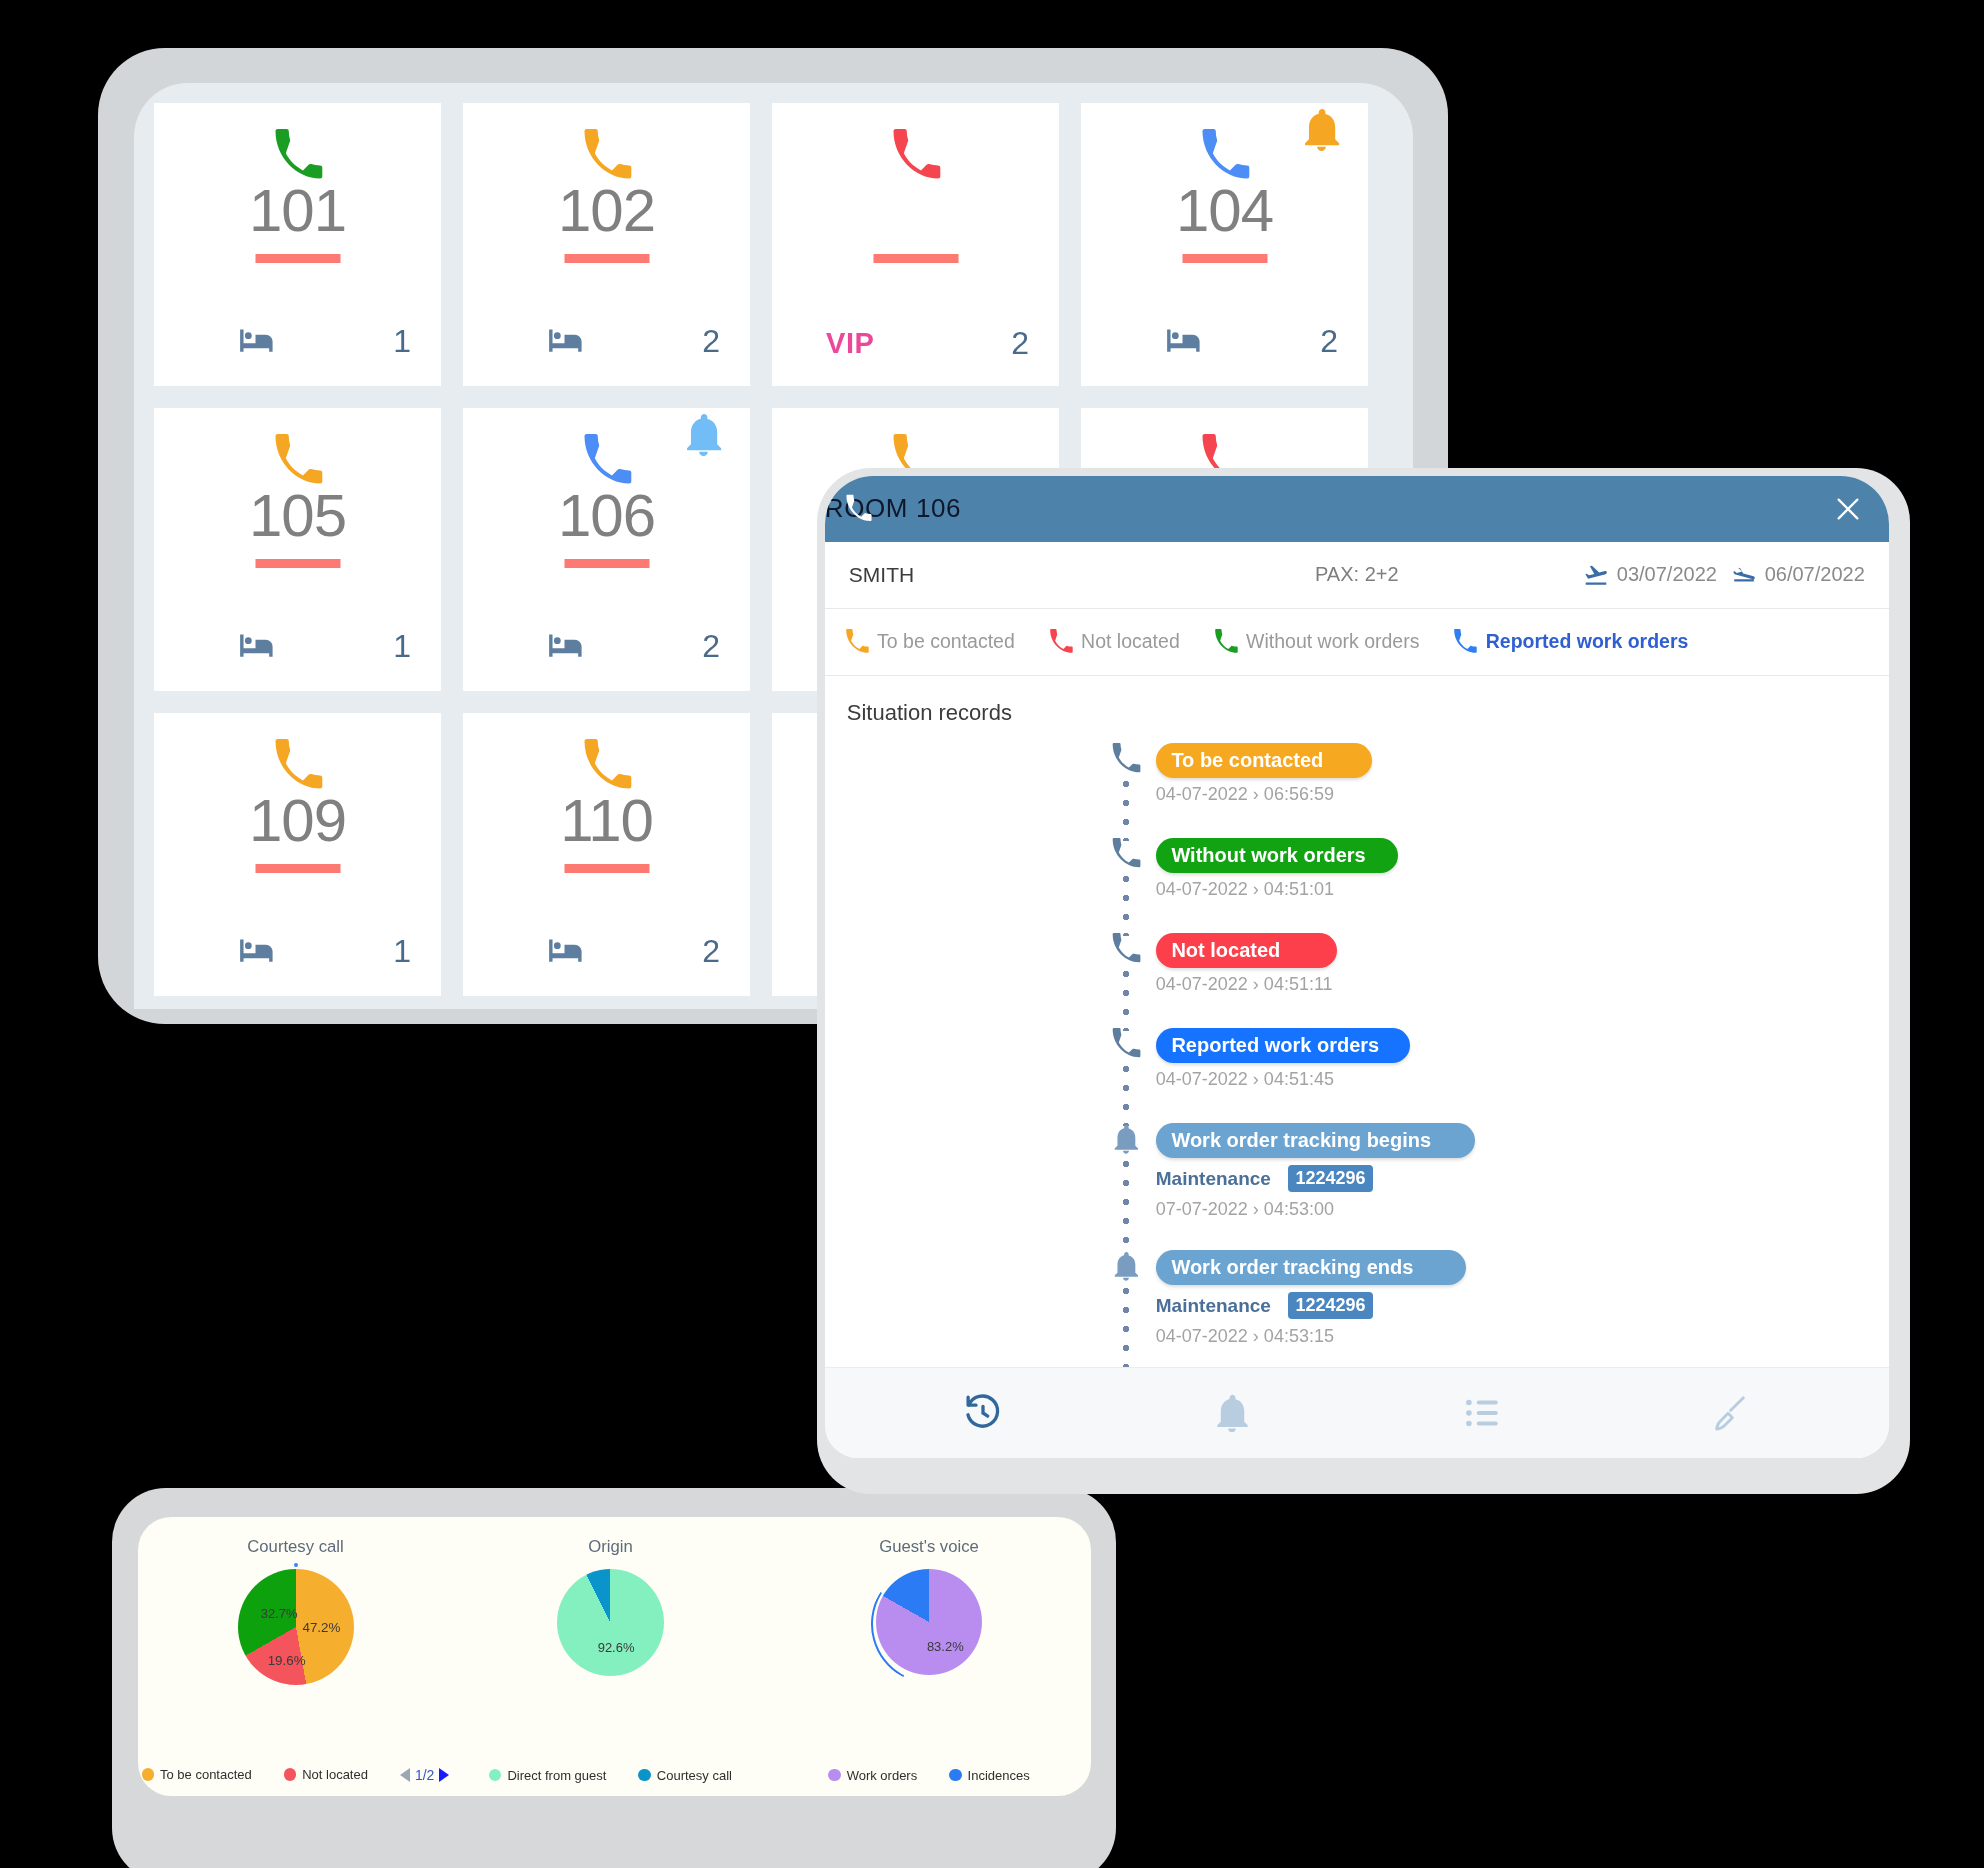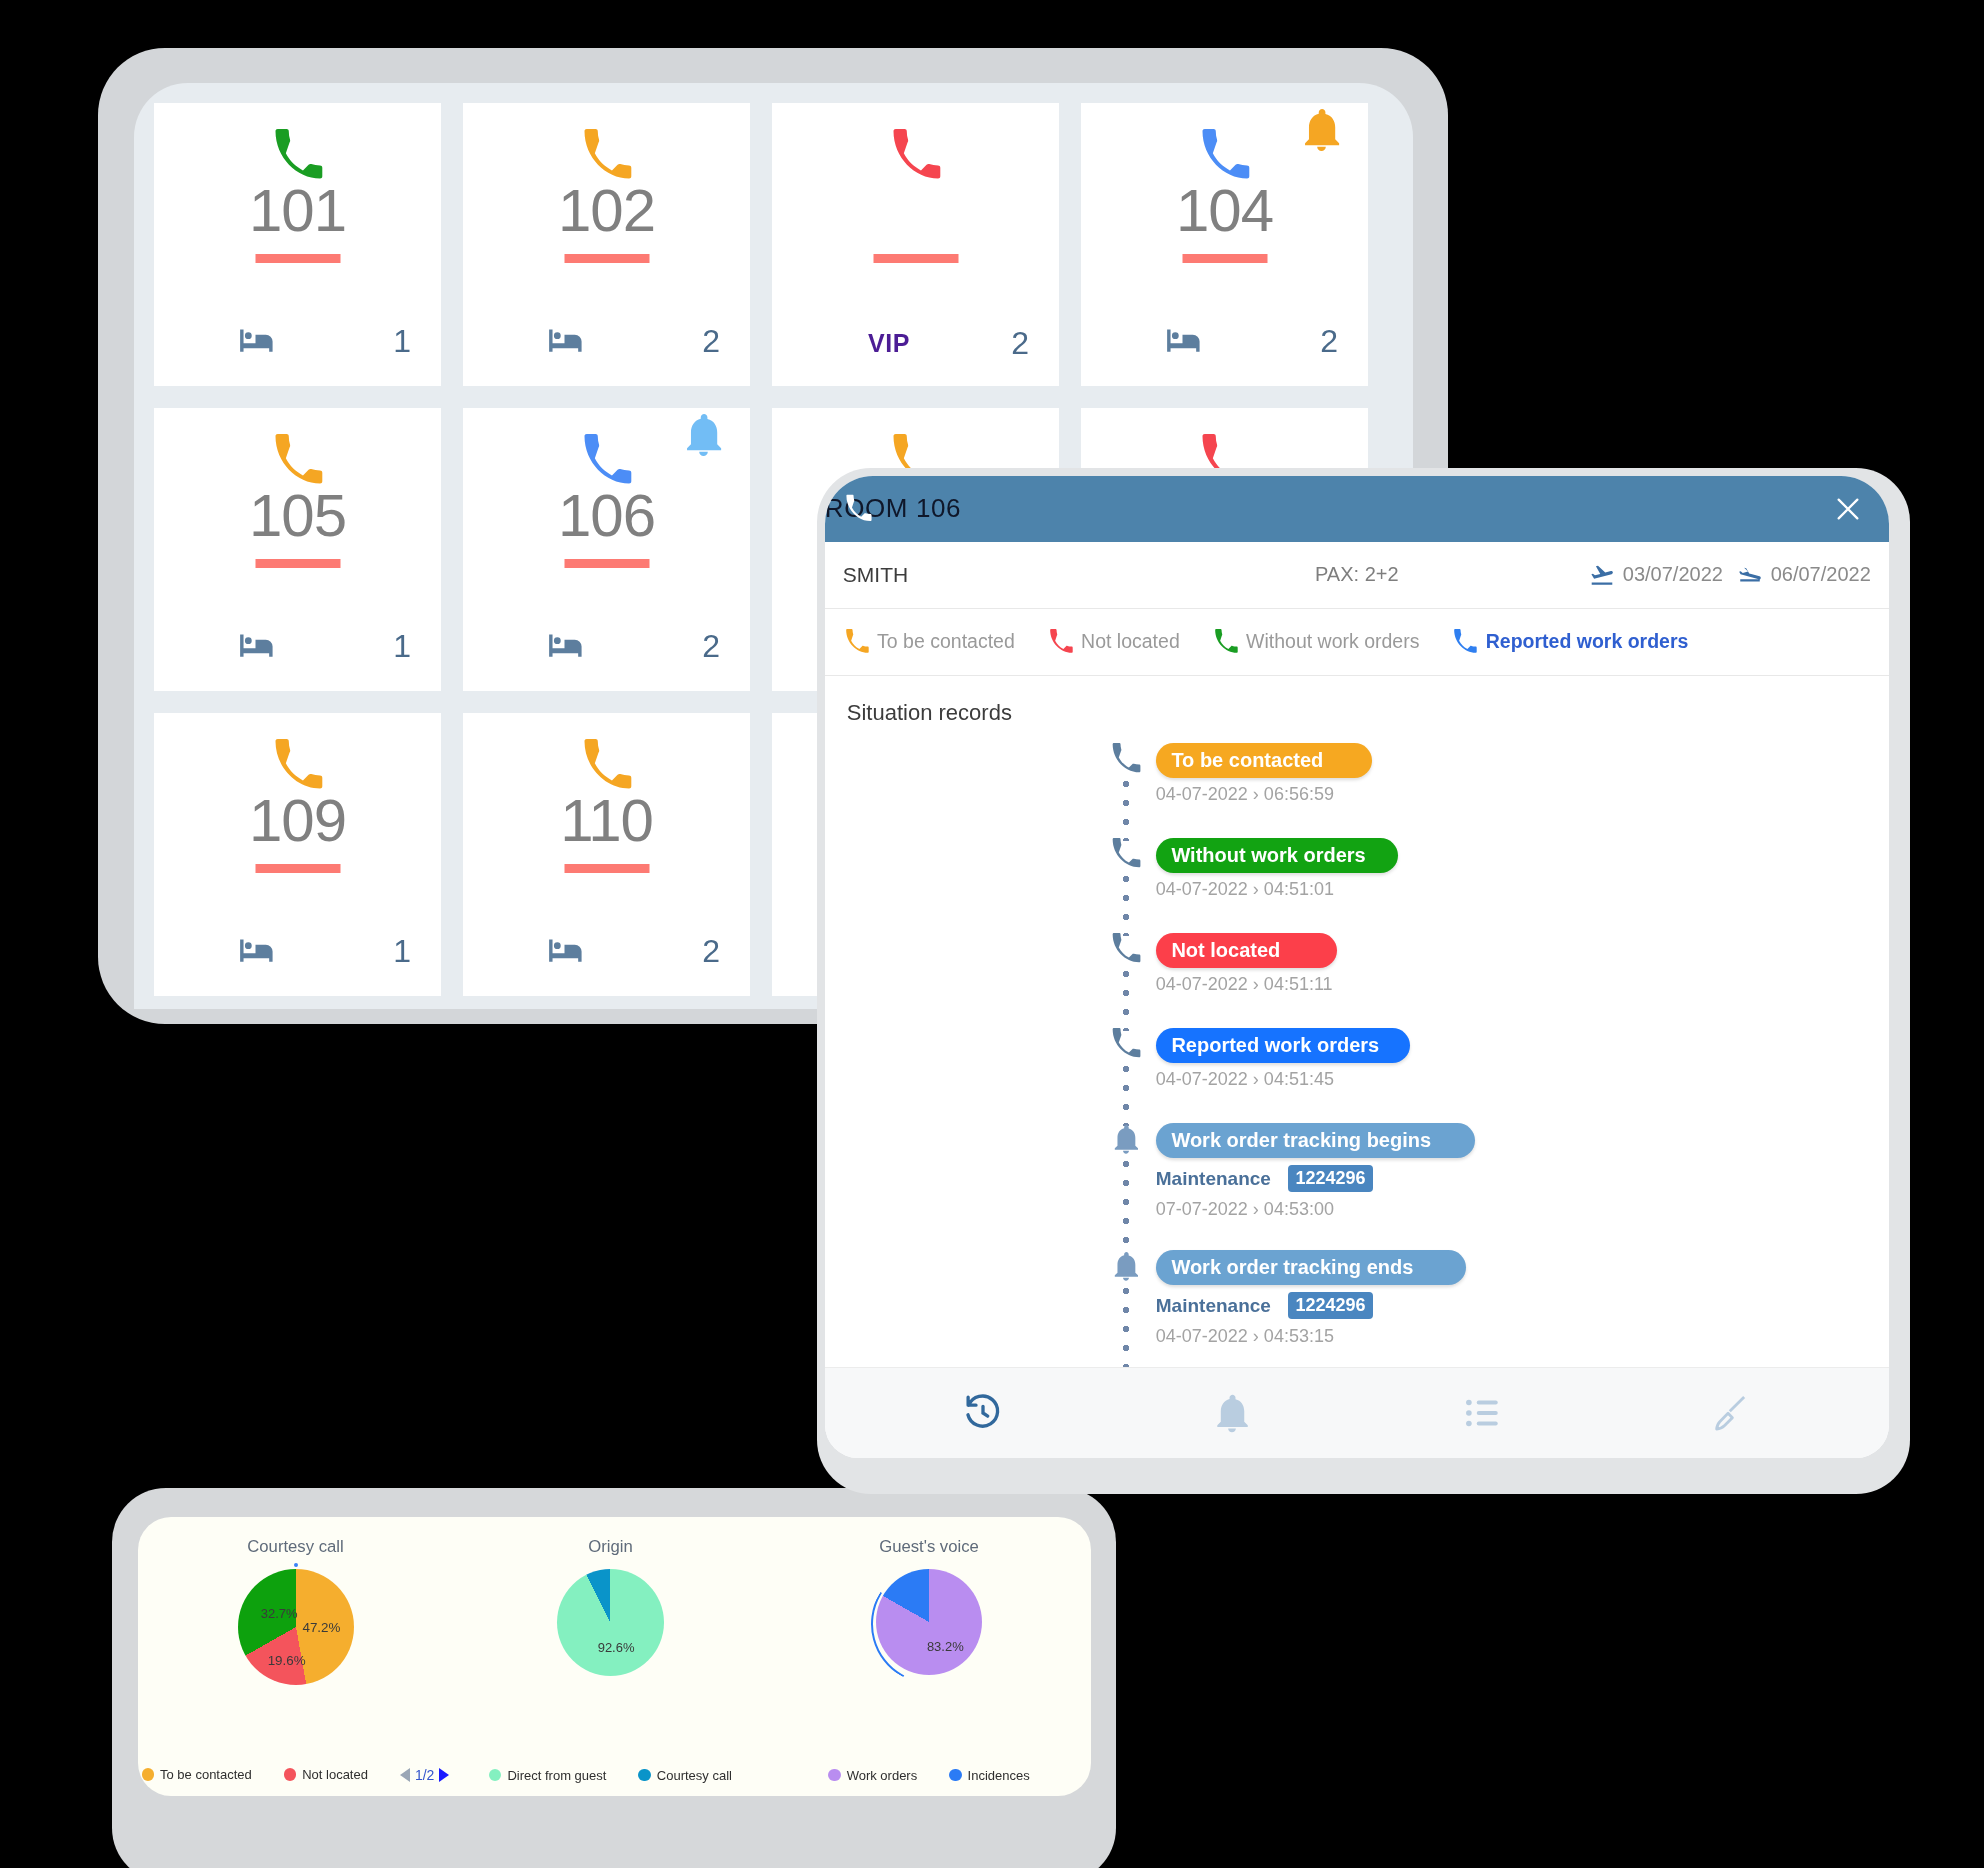--- a/index.html
+++ b/index.html
@@ -23,22 +23,22 @@
   .rc-phone{width:54px;height:54px;display:block;}
   .rc-bell{position:absolute;right:23.4px;top:3.3px;width:47px;height:47px;}
   .rc-num{position:absolute;left:0;right:0;top:78px;text-align:center;
       font-size:60px;line-height:1;color:#808080;font-weight:400;
       letter-spacing:-1.1px;}
   .rc-underline{position:absolute;left:50%;transform:translateX(-50%);
       top:151px;width:85px;height:9px;background:#fd7a73;}
   .rc-bottom{position:absolute;left:30px;right:30px;bottom:24.5px;
       display:flex;align-items:center;justify-content:flex-end;gap:0;}
   .rc-bed{width:41px;height:41px;margin-right:auto;margin-left:51px;}
-  .rc-vip{font-size:25px;font-weight:bold;color:#4c1d95;letter-spacing:0.6px;
-      margin-right:auto;margin-left:66px;}
+  .rc-vip{font-size:29px;font-weight:bold;color:#ec4899;letter-spacing:0.6px;
+      margin-right:auto;margin-left:24px;}
   .rc-pax{font-size:32px;color:#4a6a8a;font-weight:400;min-width:28px;text-align:right;}
 
   
   #charts-window{left:112px;top:1488px;width:1004px;height:394px;
       background:#d6d8da;border-radius:54px;}
   #charts-inner{position:absolute;left:26px;top:29px;width:953px;height:279px;
       background:#fefef6;border-radius:33px;overflow:hidden;}
   .chart-col{position:absolute;top:0;height:100%;}
   .chart-title{text-align:center;font-size:16.7px;color:#5f6b7a;margin-top:20px;}
   .pie-wrap{position:relative;width:100%;display:flex;justify-content:center;
@@ -63,21 +63,21 @@
       display:flex;flex-direction:column;}
   #modal-header{height:66px;background:#4d83ab;flex:none;position:relative;
       display:flex;align-items:center;}
   .mh-phone{position:absolute;left:19px;top:50%;transform:translateY(-50%);
       width:29px;height:29px;}
   .mh-title{flex:1;text-align:left;color:#0f172a;font-size:26px;font-weight:400;
       letter-spacing:0.6px;}
   .mh-close{position:absolute;right:24.5px;top:50%;transform:translateY(-50%);
       width:32px;height:32px;}
   #guest-row{height:66px;flex:none;display:flex;align-items:center;
-      padding:0 18px;border-bottom:1.1px solid #e8e8e8;position:relative;}
+      padding:0 24px;border-bottom:1.1px solid #e8e8e8;position:relative;}
   .g-name{font-size:21px;color:#3c3c3c;}
   .g-pax{position:absolute;left:50%;transform:translateX(-50%);
       font-size:20px;color:#7e7e7e;}
   .g-dates{margin-left:auto;display:flex;align-items:center;gap:14.5px;
       font-size:20px;color:#8a8a8a;}
   .g-date{display:flex;align-items:center;gap:7.3px;}
   .g-plane{width:26px;height:26px;flex:none;}
   #status-tabs{height:66px;flex:none;display:flex;align-items:center;
       padding:0 19px;gap:33px;border-bottom:1.1px solid #e8e8e8;}
   .st-tab{display:flex;align-items:center;gap:7.3px;font-size:19.5px;color:#9a9a9a;}

